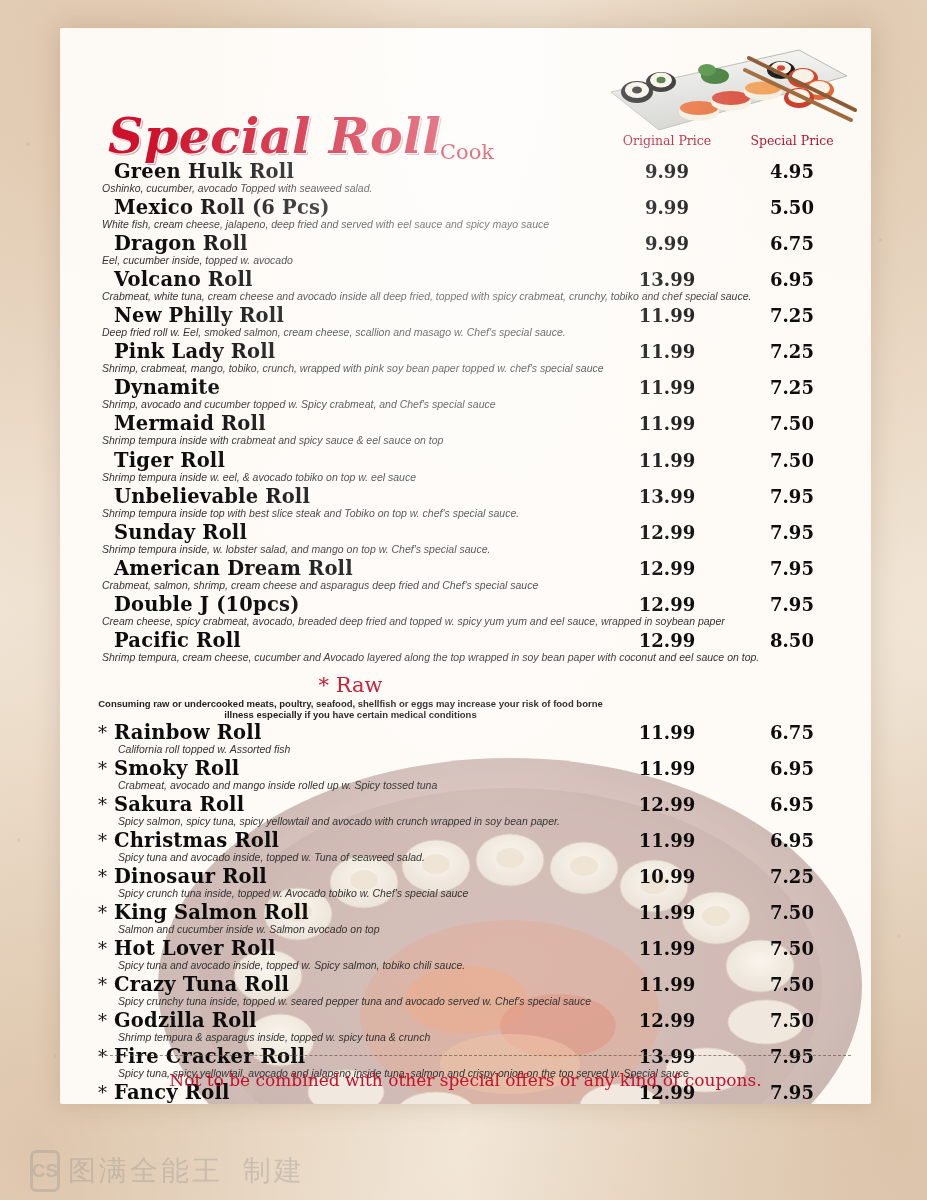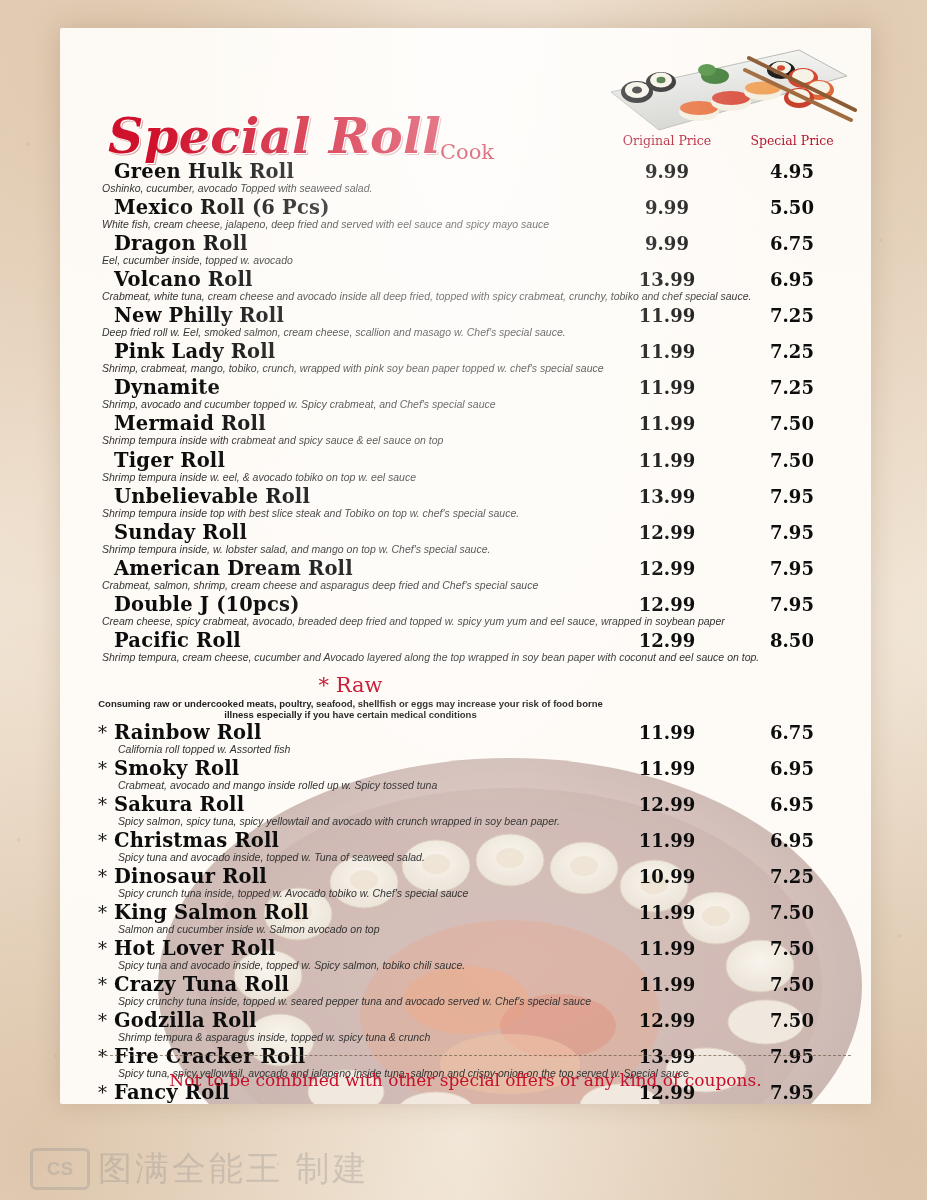--- a/index.html
+++ b/index.html
@@ -201,32 +201,32 @@
   .watermark {
     position: absolute;
     left: 30px; bottom: 8px;
     display: flex;
     align-items: center;
     gap: 8px;
     opacity: .30;
     pointer-events: none;
   }
   .wm-box {
-    width: 60px; height: 42px;
+    width: 30px; height: 42px;
     border: 3px solid #8e8e8e;
     border-radius: 6px;
     color: #8e8e8e;
     font-family: "Liberation Sans", sans-serif;
     font-weight: bold;
     font-size: 19px;
     display: flex; align-items: center; justify-content: center;
   }
   .wm-text {
-    font-family: Liberation Sans, sans-serif;
-    font-size: 34px;
+    font-family: Liberation Mono, monospace;
+    font-size: 28px;
     color: #8a8a8a;
     letter-spacing: 3px;
   }
 </style>
 </head>
 <body>
 
 <div class="page">
   <div class="speckles"></div>
 

